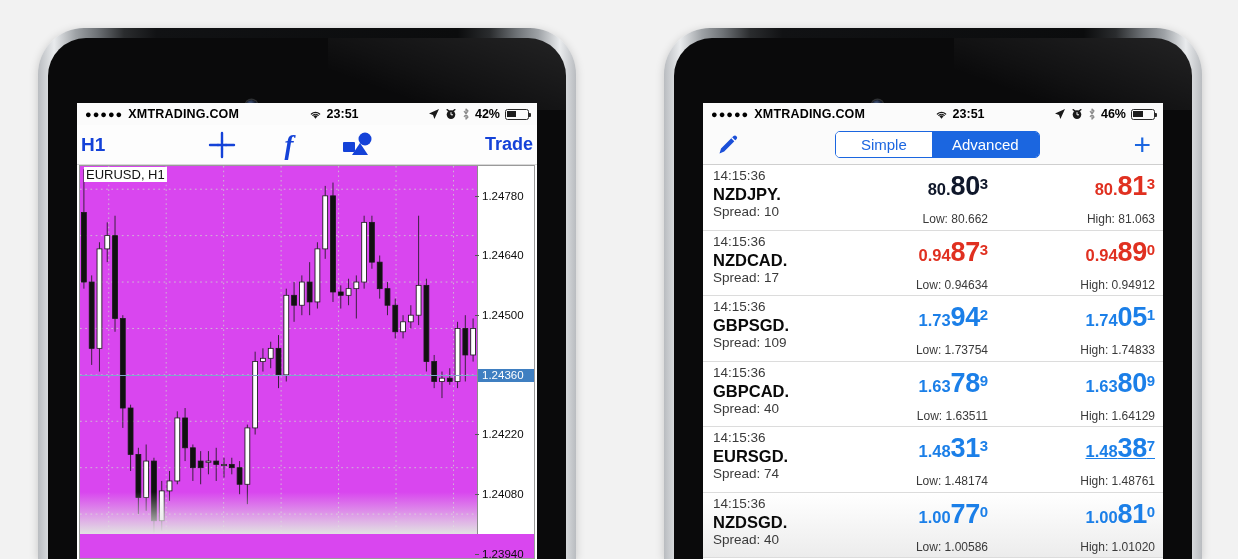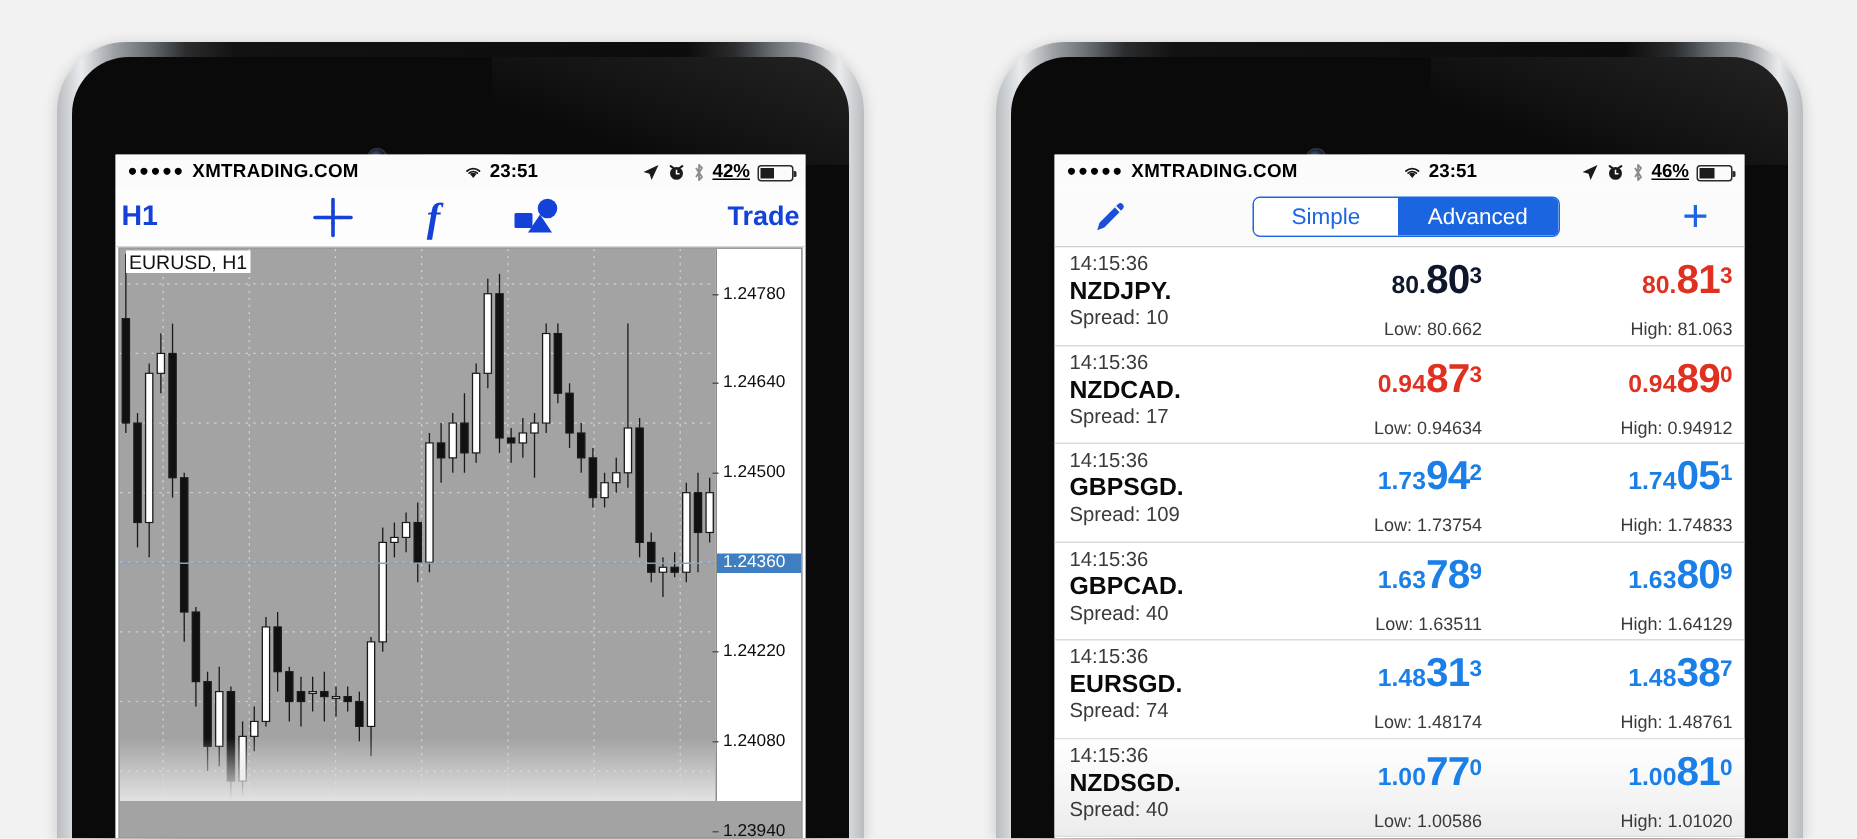--- a/index.html
+++ b/index.html
@@ -50,21 +50,21 @@
   .statusbar {
     height: 22px; background: #fbfbfb;
     display: flex; align-items: center;
     font-size: 12.5px; font-weight: bold; color: #000;
     padding: 0 8px;
   }
   .sb-left { display: flex; align-items: center; gap: 5px; }
   .dots { letter-spacing: 1px; font-size: 11px; line-height: 1; }
   .carrier { font-size: 12.5px; font-weight: bold; letter-spacing: .2px; }
   .sb-mid { flex: 1; display: flex; align-items: center; justify-content: center; gap: 5px; }
-  .sb-right { display: flex; align-items: flex-end; gap: 5px; text-decoration: underline; }
+  .sb-right { display: flex; align-items: center; gap: 5px; }
   .wifi-ico { width: 13px; height: 11px; display: block; }
   .loc-ico, .alarm-ico, .bt-ico { display: block; }
   .batt {
     width: 24px; height: 11px; border: 1.3px solid #2a2a2a; border-radius: 2.5px;
     position: relative; display: inline-block;
   }
   .batt::after {
     content: ""; position: absolute; right: -3.4px; top: 3px;
     width: 2px; height: 4px; background: #2a2a2a; border-radius: 0 1px 1px 0;
   }
@@ -78,21 +78,21 @@
     border-bottom: 1px solid #d8d8d8;
   }
   .tf-label { color: #1442d8; font-size: 19px; font-weight: bold; }
   .tb-icons { flex: 1; display: flex; align-items: center; justify-content: center; gap: 40px; padding-right: 8px; }
   .trade-label { color: #1442d8; font-size: 18px; font-weight: bold; }
 
   
   .chart-wrap { position: absolute; left: 0; right: 0; top: 62px; bottom: 0; background: #fff; }
   .chart-area {
     position: absolute; left: 2px; right: 2px; top: 0; bottom: 0;
-    border: 1px solid #9a9a9a; background: #a3a3a3;
+    border: 1px solid #9a9a9a; background: #d946ef;
   }
   .chart-symbol {
     position: absolute; left: 4px; top: 1px; font-size: 13px; color: #111;
     font-family: "Liberation Sans", sans-serif; z-index: 6; background: #fff; padding: 0 2px;
   }
   .plot { position: absolute; left: 0; top: 0; right: 57px; bottom: 24px; overflow: hidden; }
   .plot-fade {
     position: absolute; left: 0; right: 0; bottom: 0; height: 42px;
     background: linear-gradient(180deg, rgba(255,255,255,0) 0%, #e2e2e2 100%);
     pointer-events: none; z-index: 3;
@@ -119,21 +119,21 @@
     border-top: 1px solid #9a9a9a;
     display: flex; align-items: center; font-size: 11.5px; color: #111; overflow: hidden;
   }
   .cs-left { flex: 1; padding-left: 3px; white-space: nowrap; overflow: hidden; }
   .cs-right { padding: 0 4px; border-left: 1px solid #9a9a9a; white-space: nowrap; }
 
   
   .quotes-toolbar {
     height: 40px; background: #fbfbfb;
     display: flex; align-items: center; justify-content: space-between;
-    padding: 0 24px; border-bottom: 1px solid #cfcfcf;
+    padding: 0 12px; border-bottom: 1px solid #cfcfcf;
   }
   .seg {
     display: flex; border: 1.4px solid #1b66e0; border-radius: 5px; overflow: hidden; height: 27px;
   }
   .seg > div {
     padding: 0 20px; display: flex; align-items: center; justify-content: center;
     font-size: 15px; color: #1b66e0; background: #fff; min-width: 96px;
   }
   .seg > div.on { background: #1b66e0; color: #fff; }
   .plus-big { color: #1b66e0; font-size: 30px; font-weight: 300; line-height: 1; }
@@ -576,21 +576,21 @@
               <div class="lh high">High: 1.64129</div>
             </div>
             <div class="qrow">
               <div class="time">14:15:36</div>
               <div class="sym">EURSGD.</div>
               <div class="spread">Spread: 74</div>
               <div class="bid">
                 <div class="price" style="color: rgb(27, 127, 232);"><span class="pre">1.48</span><span class="big">31</span><span class="sup">3</span></div>
               </div>
               <div class="ask">
-                <div class="price" style="color: rgb(27, 127, 232);"><span class="pre">1.48</span><span class="big">38</span><span class="sup">7</span></div>
+                <div class="price" style="color: rgb(27, 127, 232); text-decoration: underline;"><span class="pre">1.48</span><span class="big">38</span><span class="sup">7</span></div>
               </div>
               <div class="lh low">Low: 1.48174</div>
               <div class="lh high">High: 1.48761</div>
             </div>
             <div class="qrow shaded">
               <div class="time">14:15:36</div>
               <div class="sym">NZDSGD.</div>
               <div class="spread">Spread: 40</div>
               <div class="bid">
                 <div class="price" style="color: rgb(27, 127, 232);"><span class="pre">1.00</span><span class="big">77</span><span class="sup">0</span></div>

